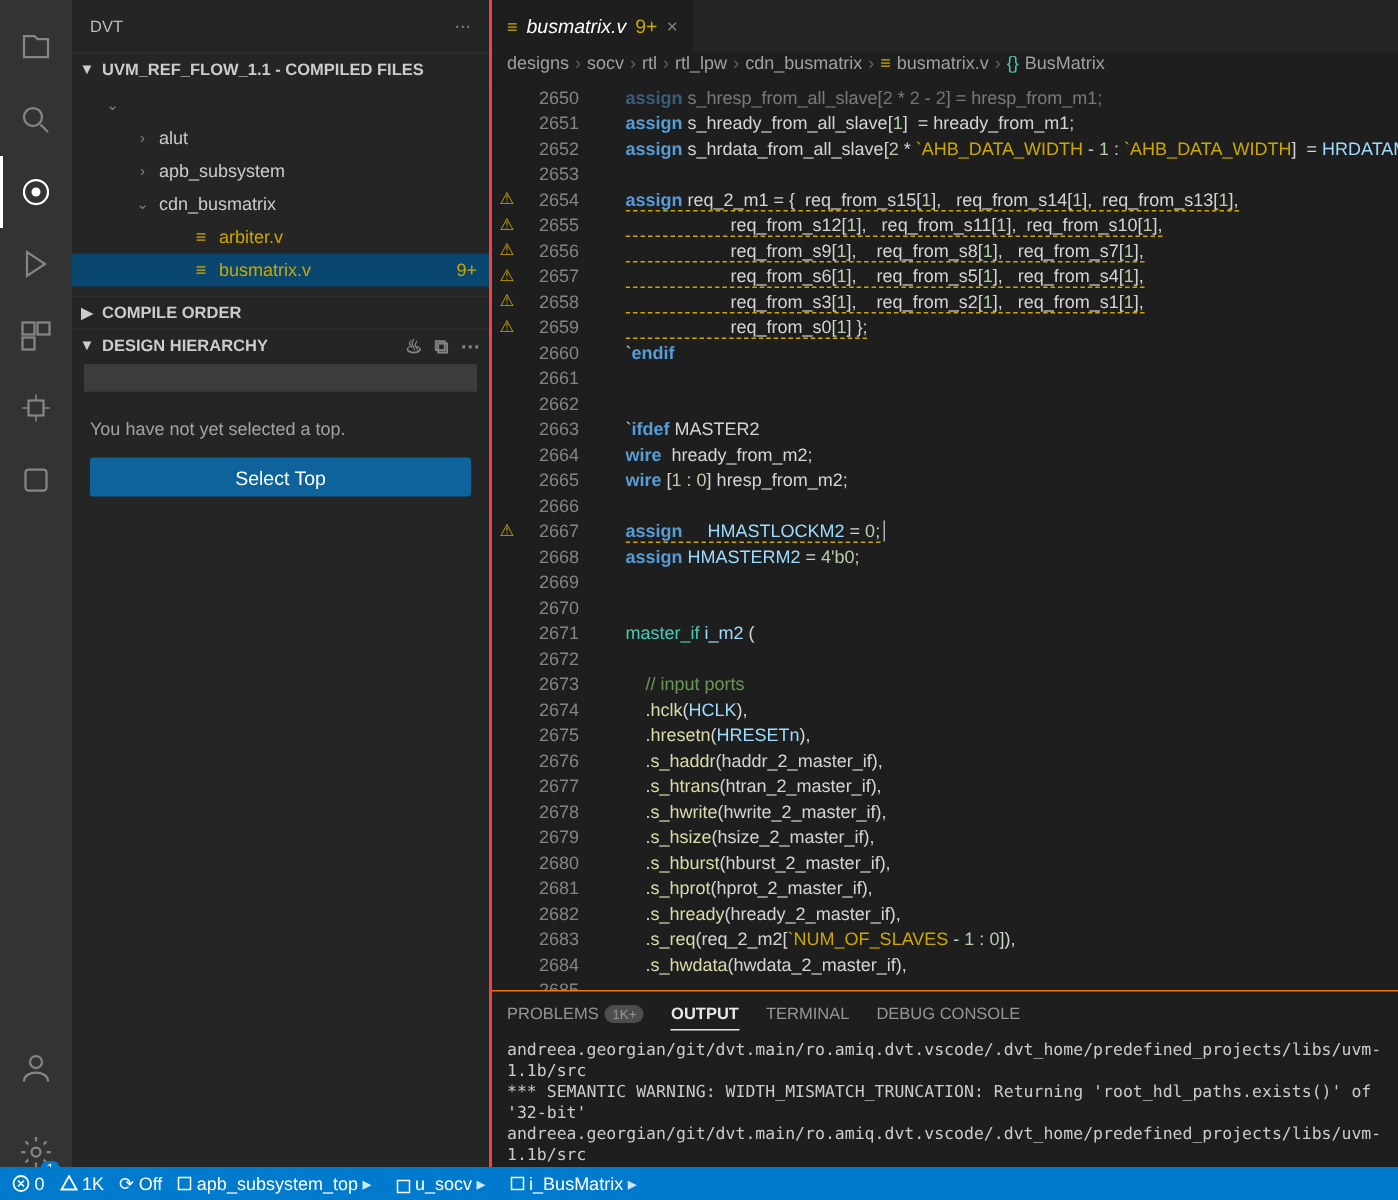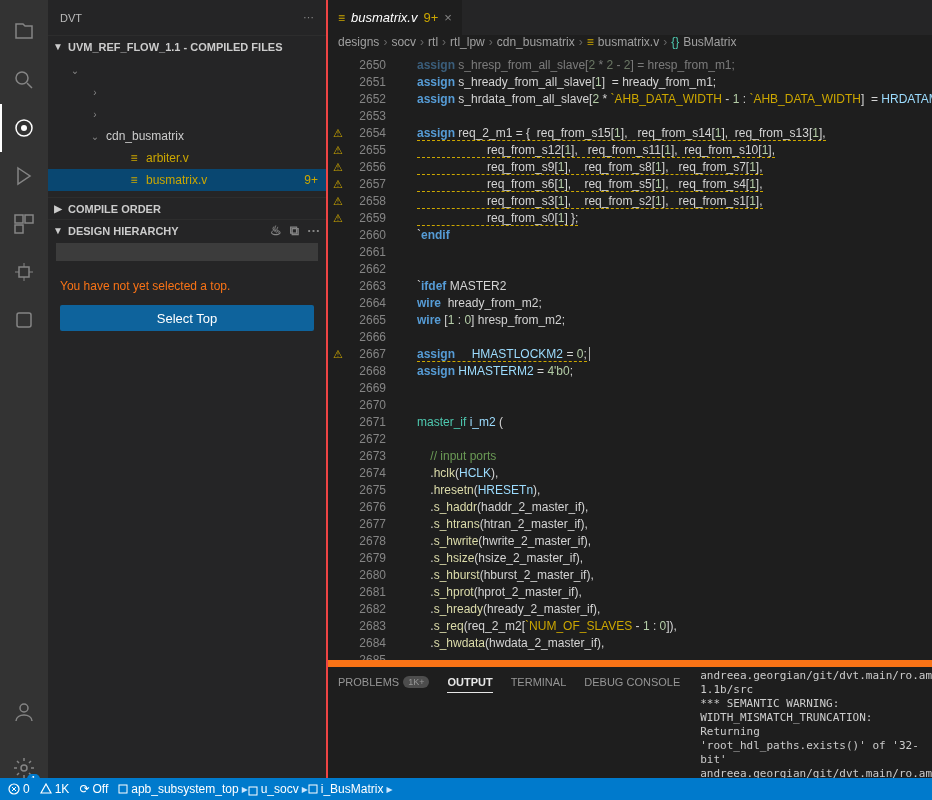--- a/index.html
+++ b/index.html
@@ -25,21 +25,21 @@
 .tree { padding: 2px 0 6px 0; }
 .tree-row { display: flex; align-items: center; height: 22px; color: #cccccc; cursor: pointer; padding-left: 20px; gap: 4px; }
 .tree-row .twist { width: 14px; text-align: center; color: #858585; font-size: 10px; }
 .tree-row .ficon { width: 16px; text-align: center; font-size: 12px; }
 .tree-row.indent1 { padding-left: 40px; }
 .tree-row.indent2 { padding-left: 60px; }
 .tree-row.active { background: #094771; color: #ffffff; }
 .tree-row .fname { flex: 1; overflow: hidden; text-overflow: ellipsis; white-space: nowrap; }
 .tree-row .num { color: #cca700; padding-right: 8px; }
 .tree-row.file-v .fname { color: #cca700; }
-.notop { padding: 12px; color: #f97316; font-size: 12px; }
+.notop { padding: 12px; color: #a3a3a3; font-size: 12px; }
 .sel-btn { margin: 0 12px 12px 12px; background: #0e639c; color: #fff; height: 26px; display: flex; align-items: center; justify-content: center; cursor: pointer; border-radius: 2px; font-size: 13px; }
 .filterbox { margin: 2px 8px 6px 8px; height: 18px; background: #3c3c3c; border: 1px solid #3c3c3c; }
 .bottom-sections { margin-top: auto; }
 
 
 .main { flex: 1; display: flex; flex-direction: column; background: #1e1e1e; min-width: 0; }
 .tabs { height: 35px; background: #252526; display: flex; align-items: stretch; }
 .tab { display: flex; align-items: center; gap: 6px; padding: 0 10px; background: #1e1e1e; color: #ffffff; font-size: 13px; font-style: italic; border-right: 1px solid #252526; cursor: pointer; }
 .tab .dot { color: #cca700; font-size: 12px; font-style: normal; }
 .tab .close { color: #858585; font-style: normal; }
@@ -59,30 +59,30 @@
 .fn { color: #dcdcaa; }
 .num2 { color: #b5cea8; }
 .id { color: #9cdcfe; }
 .id2 { color: #4ec9b0; text-align: right; }
 .cmt { color: #6a9955; }
 .mac { color: #cca700; }
 .underline { border-bottom: 1px dashed #cca700; }
 .cursor { border-left: 1px solid #aeafad; margin-left: 2px; }
 
 
-.panel { height: 140px; background: #1e1e1e; border-top: 7px solid #f97316; display: flex; flex-direction: row; }
+.panel { height: 140px; background: #1e1e1e; border-top: 1px solid #f97316; display: flex; flex-direction: column; }
 .panel-tabs { height: 30px; display: flex; align-items: center; padding: 0 10px; gap: 18px; font-size: 11px; color: #969696; }
 .panel-tabs .ptab { cursor: pointer; display: flex; align-items: center; gap: 4px; }
 .panel-tabs .ptab.active { color: #e7e7e7; border-bottom: 1px solid #e7e7e7; padding-bottom: 4px; margin-top: 4px; font-weight: bold; }
 .pcount { background: #4d4d4d; border-radius: 8px; font-size: 9px; padding: 1px 5px; }
 .panel-body { flex: 1; overflow: hidden; padding: 2px 10px; font-family: Menlo, Consolas, monospace; font-size: 11px; line-height: 14px; color: #cccccc; white-space: pre-wrap; }
 
 
 .status { height: 22px; background: #007acc; color: #ffffff; display: flex; align-items: center; font-size: 12px; padding: 0 8px; gap: 10px; }
-.status .crumb { display: flex; align-items: center; gap: 0; }
+.status .crumb { display: flex; align-items: center; gap: 16px; }
 .status .sep2 { color: #cce7ff; }
 .status .sitem { display: flex; align-items: center; gap: 3px; cursor: pointer; }
 
 svg { display: block; }
 </style>
 </head>
 <body>
 
 <div class="app">
 
@@ -152,23 +152,25 @@
       <span class="chev">▼</span>
       <span>UVM_REF_FLOW_1.1 - COMPILED FILES</span>
     </div>
     <div class="tree" id="file-tree">
         <div class="tree-row">
           <span class="twist">⌄</span>
           <span class="fname"></span>
         </div>
         <div class="tree-row indent1">
           <span class="twist">›</span>
+          <span class="fname">alut</span>
         </div>
         <div class="tree-row indent1">
           <span class="twist">›</span>
+          <span class="fname">apb_subsystem</span>
         </div>
         <div class="tree-row indent1">
           <span class="twist">⌄</span>
           <span class="fname">cdn_busmatrix</span>
         </div>
         <div class="tree-row indent2 file-v">
           <span class="twist"></span>
           <span class="ficon" style="color: rgb(204, 167, 0);">≡</span>
           <span class="fname">arbiter.v</span>
         </div>

